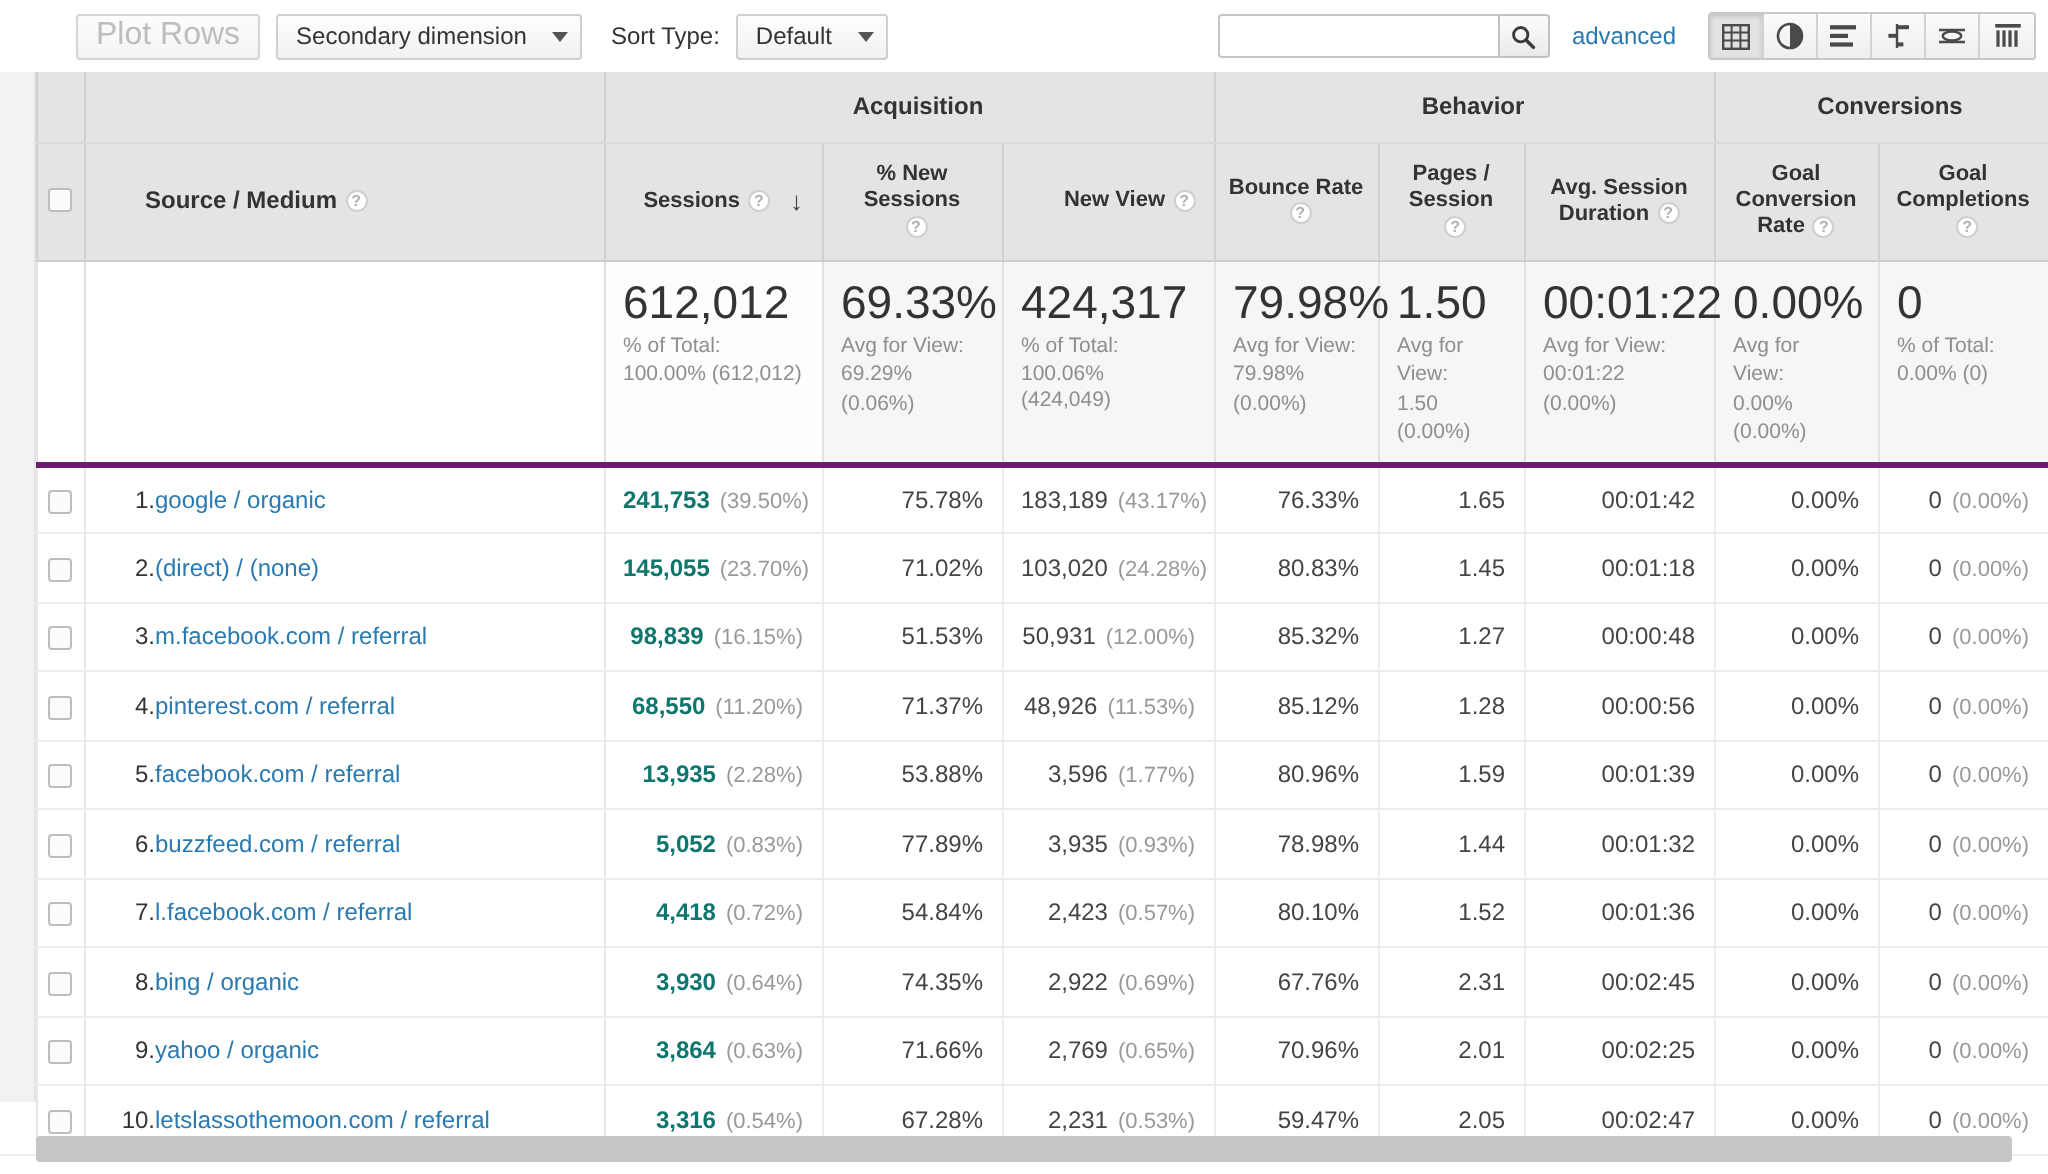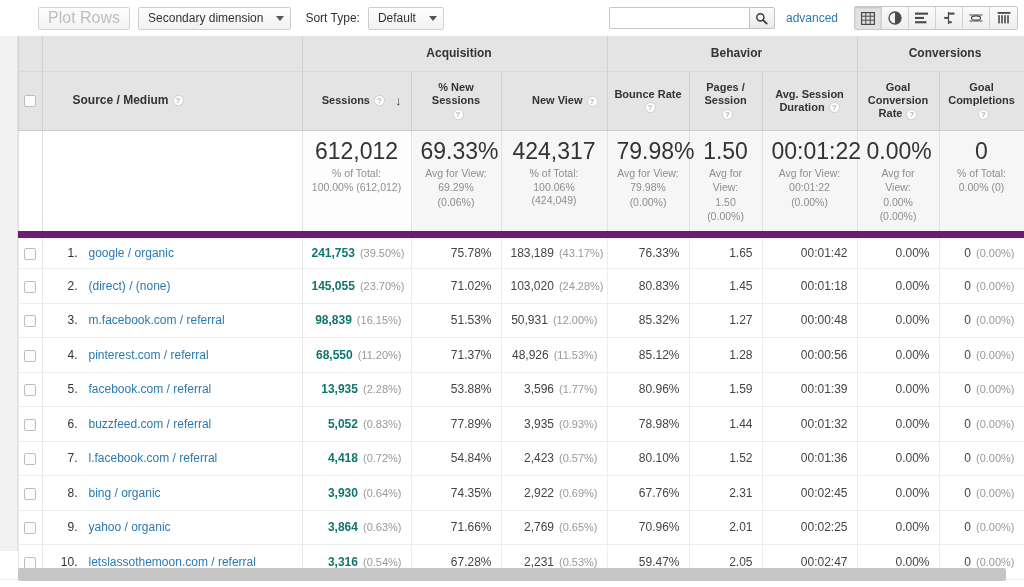--- a/index.html
+++ b/index.html
@@ -158,23 +158,23 @@
     display: inline-block;
     margin-left: 10px;
     color: #444; font-size: 13px; font-weight: normal;
     vertical-align: middle;
   }
 
   
   .sum-row td {
     background: #f6f6f6;
     height: 86px;
-    border-bottom: 7px solid #701a75;
+    border-bottom: 3px solid #701a75;
     border-right: 1px solid #e2e2e2;
-    text-align: center;
+    text-align: left;
     padding: 6px 9px 8px;
     vertical-align: top;
   }
   .sum-row td.first { background: #fdfdfd; }
   .sum-row td.cbcell, .sum-row td.dimcell { background: #fff; border-right: 1px solid #e2e2e2; }
   .sum-big {
     font-size: 23px; color: #333; font-weight: normal;
     line-height: 28px; white-space: nowrap;
   }
   .sum-sub {
@@ -189,21 +189,21 @@
     border-right: 1px solid #ededed;
     text-align: right;
     padding: 0 9px;
     color: #444;
     font-size: 12px;
     white-space: nowrap;
   }
   .drow td.cbcell { text-align: center; padding: 0; border-right: 1px solid #e8e8e8; background:#fff;}
   .drow td.dimcell { text-align: left; padding: 0 0 0 9px; border-right: 1px solid #e8e8e8; }
   .rnum { display: inline-block; width: 26px; color: #333; font-size: 12px; text-align: right; }
-  .dimlink { color: #2a7ab0; text-decoration: none; margin-left: 11px; font-size: 12px; cursor: pointer;}
+  .dimlink { color: #2a7ab0; text-decoration: none; margin-left: 0; font-size: 12px; cursor: pointer;}
   .val-b { font-weight: bold; color: #0f766e; }
   .val-p { color: #999; font-size: 11px; margin-left: 5px; }
 
   .cb {
     display: inline-block;
     width: 12px; height: 12px;
     border: 1px solid #bdbdbd;
     border-radius: 2px;
     background: #fcfcfc;
     cursor: pointer;

